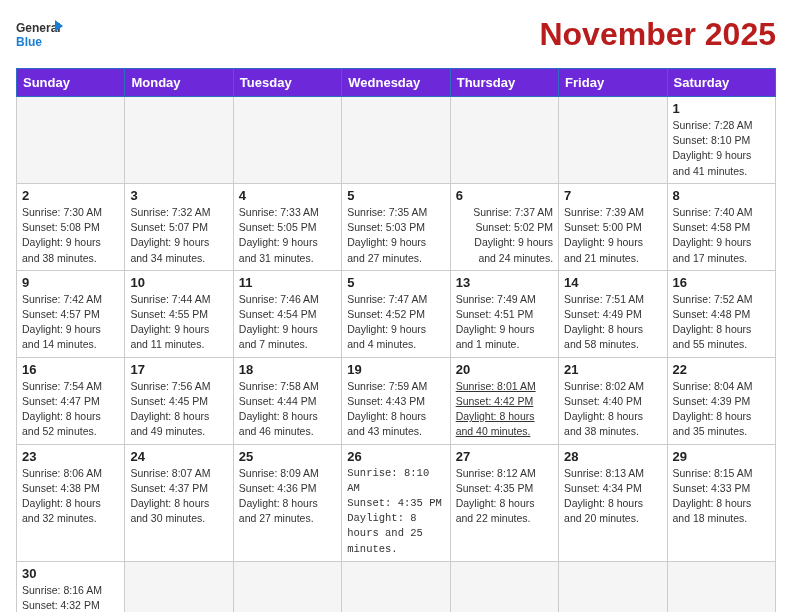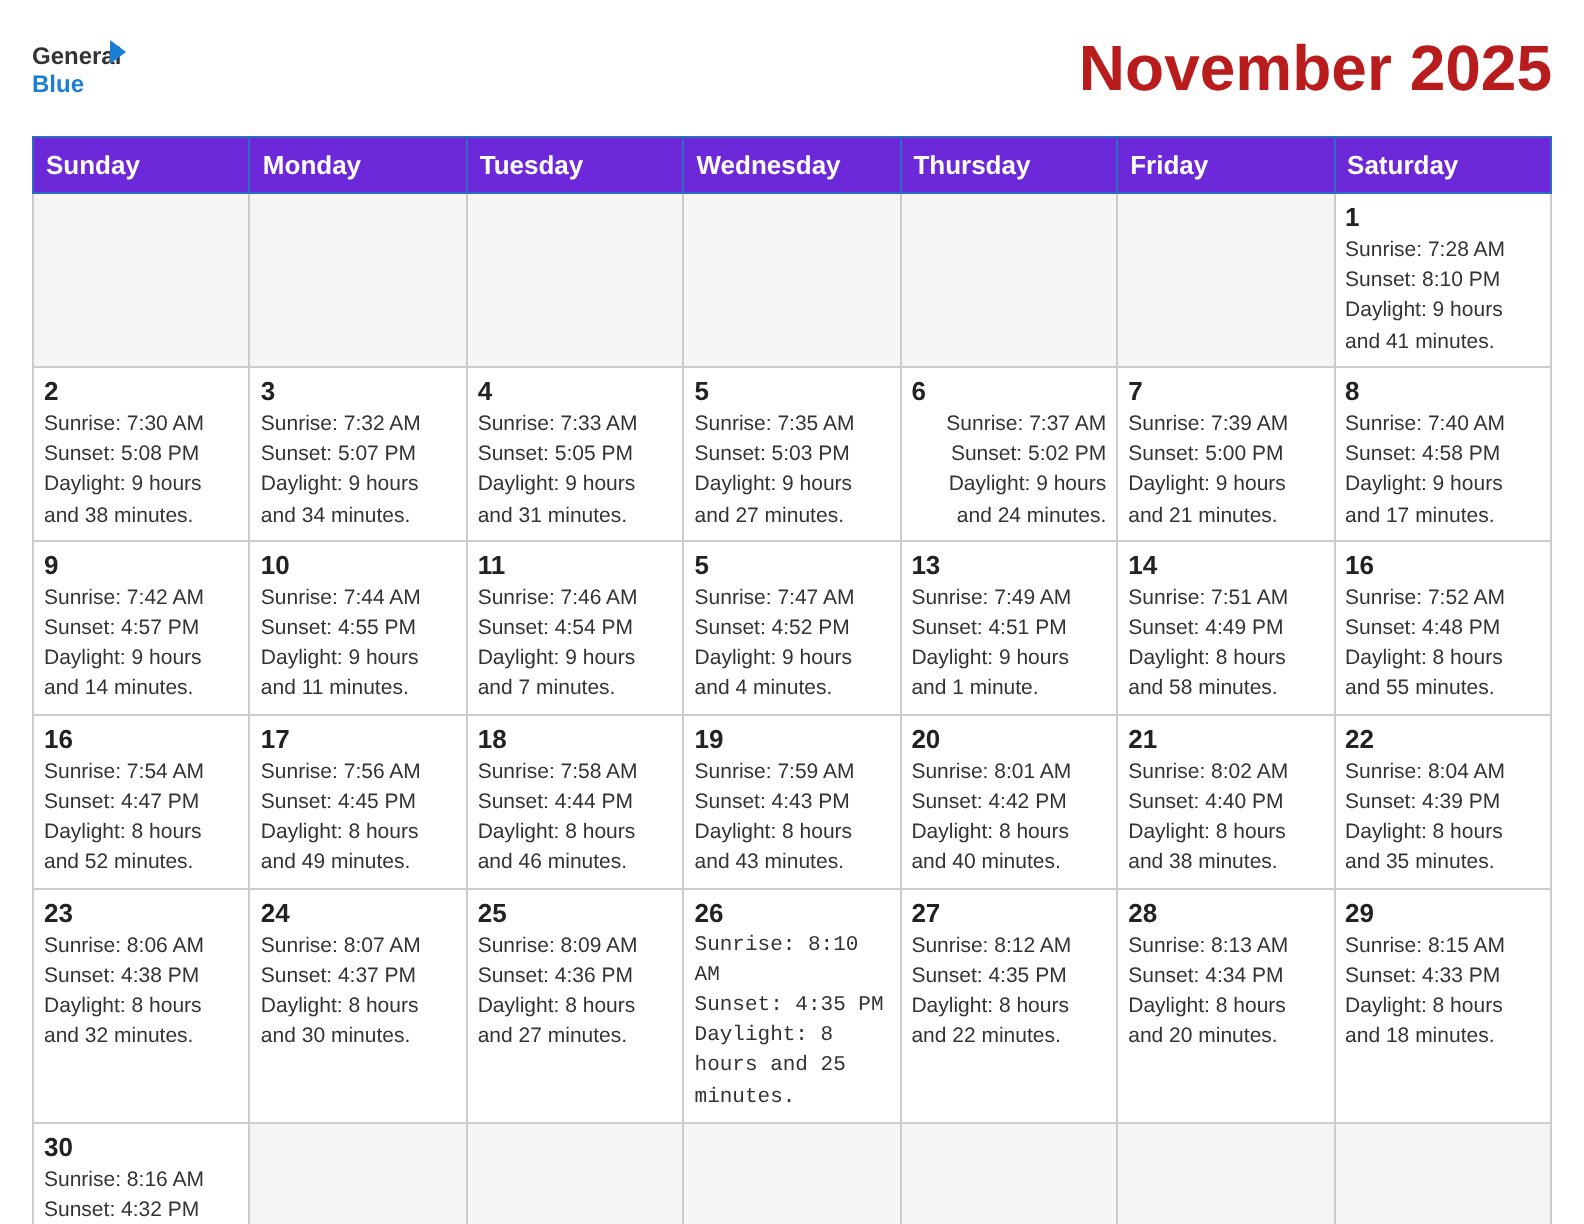--- a/index.html
+++ b/index.html
@@ -220,21 +220,21 @@
 Daylight: 8 hours and 46 minutes.</div>
         </td>
         <td>
           <span class="day-number">19</span>
           <div class="day-info" style="white-space: pre-line;">Sunrise: 7:59 AM
 Sunset: 4:43 PM
 Daylight: 8 hours and 43 minutes.</div>
         </td>
         <td>
           <span class="day-number">20</span>
-          <div class="day-info" style="white-space: pre-line;">Sunrise: 8:01 AM
+          <div class="day-info" style="white-space: pre-line; text-decoration: underline;">Sunrise: 8:01 AM
 Sunset: 4:42 PM
 Daylight: 8 hours and 40 minutes.</div>
         </td>
         <td>
           <span class="day-number">21</span>
           <div class="day-info" style="white-space: pre-line;">Sunrise: 8:02 AM
 Sunset: 4:40 PM
 Daylight: 8 hours and 38 minutes.</div>
         </td>
         <td>

